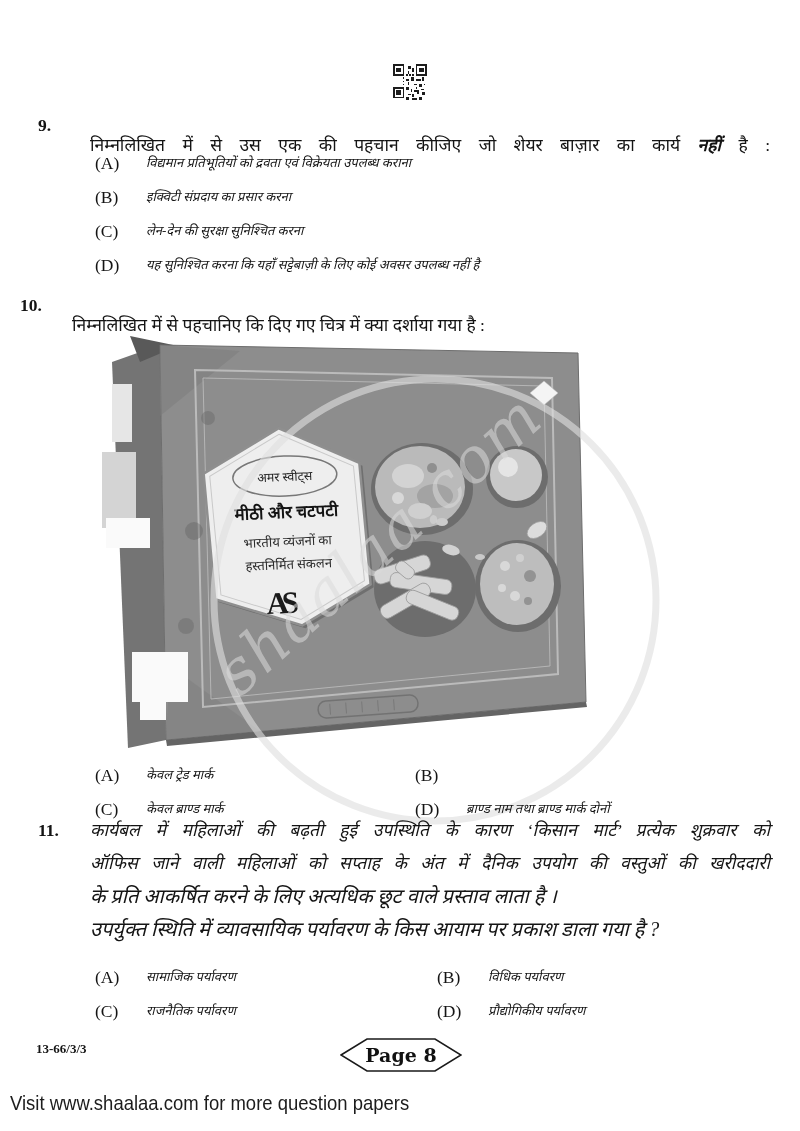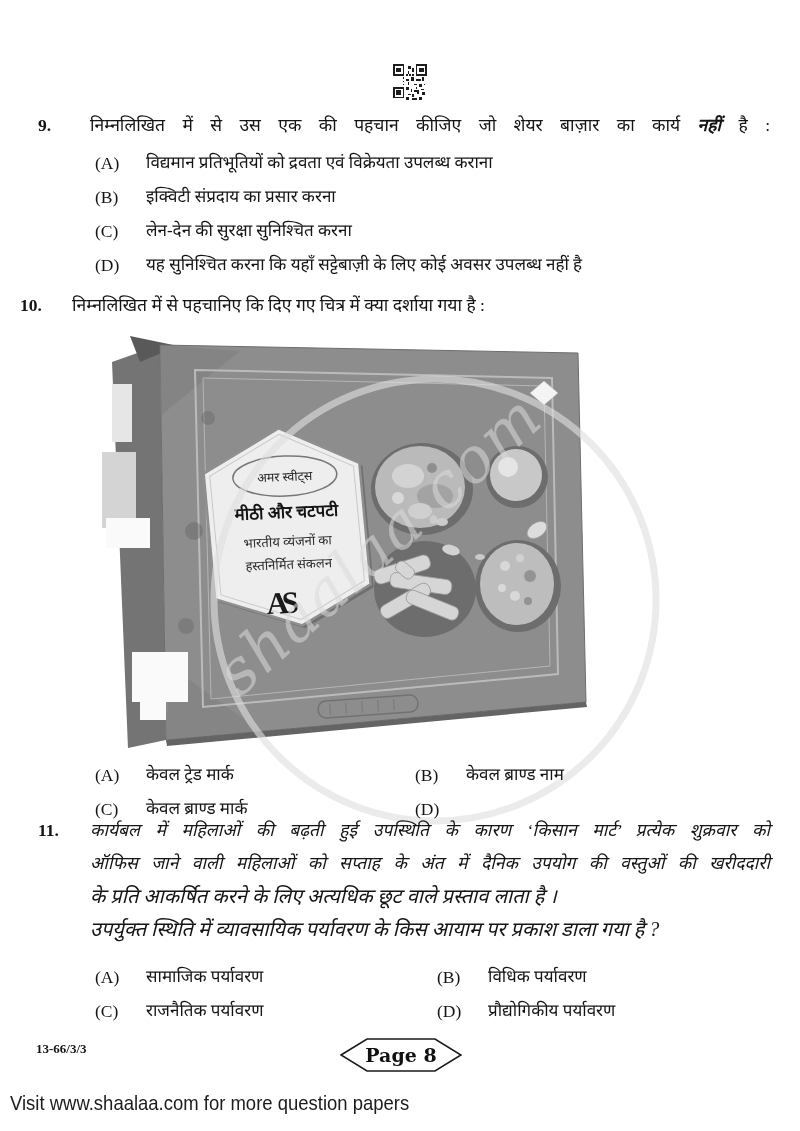--- a/index.html
+++ b/index.html
@@ -1,28 +1,28 @@
 <!DOCTYPE html>
 <html><head>
 <meta charset="utf-8">
 <style>
   html,body{margin:0;padding:0;background:#ffffff;}
   .page{position:relative;width:800px;height:1131px;background:#fff;overflow:hidden;
         font-family:"Liberation Serif","DejaVu Sans",serif;color:#141414;}
   .abs{position:absolute;}
   .qhead{display:flex;align-items:flex-start;}
   .qnum{font-weight:bold;width:52px;flex:0 0 52px;font-size:17.5px;line-height:26px;}
-  .qtext{flex:1;font-size:17.5px;line-height:26px;}
+  .qtext{flex:1;font-size:17.5px;line-height:26px;margin-top:20px;}
   .stretch{text-align:justify;text-align-last:justify;}
   .jline{font-size:17.5px;line-height:33px;text-align:justify;text-align-last:justify;}
   .nline{font-size:20px;line-height:33px;}
   .opts1{display:block;}
   .optrow{display:flex;line-height:24px;margin-bottom:10px;}
   .optletter{flex:0 0 51px;font-size:17.5px;}
-  .opttext{flex:1;font-size:17px;}
+  .opttext{flex:1;font-size:13px;font-style:italic;}
   .optgrid{display:grid;row-gap:10px;}
   .g10{grid-template-columns:320px 1fr;}
   .g11{grid-template-columns:342px 1fr;}
   .cell{display:flex;line-height:24px;}
   .emph{font-weight:bold;font-style:italic;}
   #paper-code{font-weight:bold;font-size:13px;}
   #visit{font-family:"Liberation Sans",sans-serif;font-size:21px;color:#1c1c1c;
          transform:scaleX(.88);transform-origin:0 50%;white-space:nowrap;}
   svg text{font-family:"Liberation Serif","DejaVu Sans",serif;}
 </style>
@@ -193,28 +193,28 @@
     <text transform="translate(150,372) rotate(-42)" font-size="62" font-style="italic" letter-spacing="2" fill="rgba(218,218,218,0.55)" style="font-family:'DejaVu Serif',serif;">shaalaa.com</text>
   </svg>
 
   <div class="abs optgrid g10" style="left:95px;top:763px;width:675px;">
     <div class="cell">
       <div class="optletter">(A)</div>
       <div class="opttext">केवल ट्रेड मार्क</div>
     </div>
     <div class="cell">
       <div class="optletter">(B)</div>
-      <div class="opttext">केवल ब्राण्ड नाम</div>
     </div>
     <div class="cell">
       <div class="optletter">(C)</div>
       <div class="opttext">केवल ब्राण्ड मार्क</div>
     </div>
     <div class="cell">
       <div class="optletter">(D)</div>
+      <div class="opttext">ब्राण्ड नाम तथा ब्राण्ड मार्क दोनों</div>
     </div>
   </div>
 
   <div class="abs qhead" style="left:38px;top:814px;width:732px;">
     <div class="qnum" style="line-height:33px;">11.</div>
     <div style="flex:1;font-style:italic;">
       <div class="jline">कार्यबल में महिलाओं की बढ़ती हुई उपस्थिति के कारण ‘किसान मार्ट’ प्रत्येक शुक्रवार को</div>
       <div class="jline">ऑफिस जाने वाली महिलाओं को सप्ताह के अंत में दैनिक उपयोग की वस्तुओं की खरीददारी</div>
       <div class="nline">के प्रति आकर्षित करने के लिए अत्यधिक छूट वाले प्रस्ताव लाता है ।</div>
       <div class="nline">उपर्युक्त स्थिति में व्यावसायिक पर्यावरण के किस आयाम पर प्रकाश डाला गया है ?</div>

